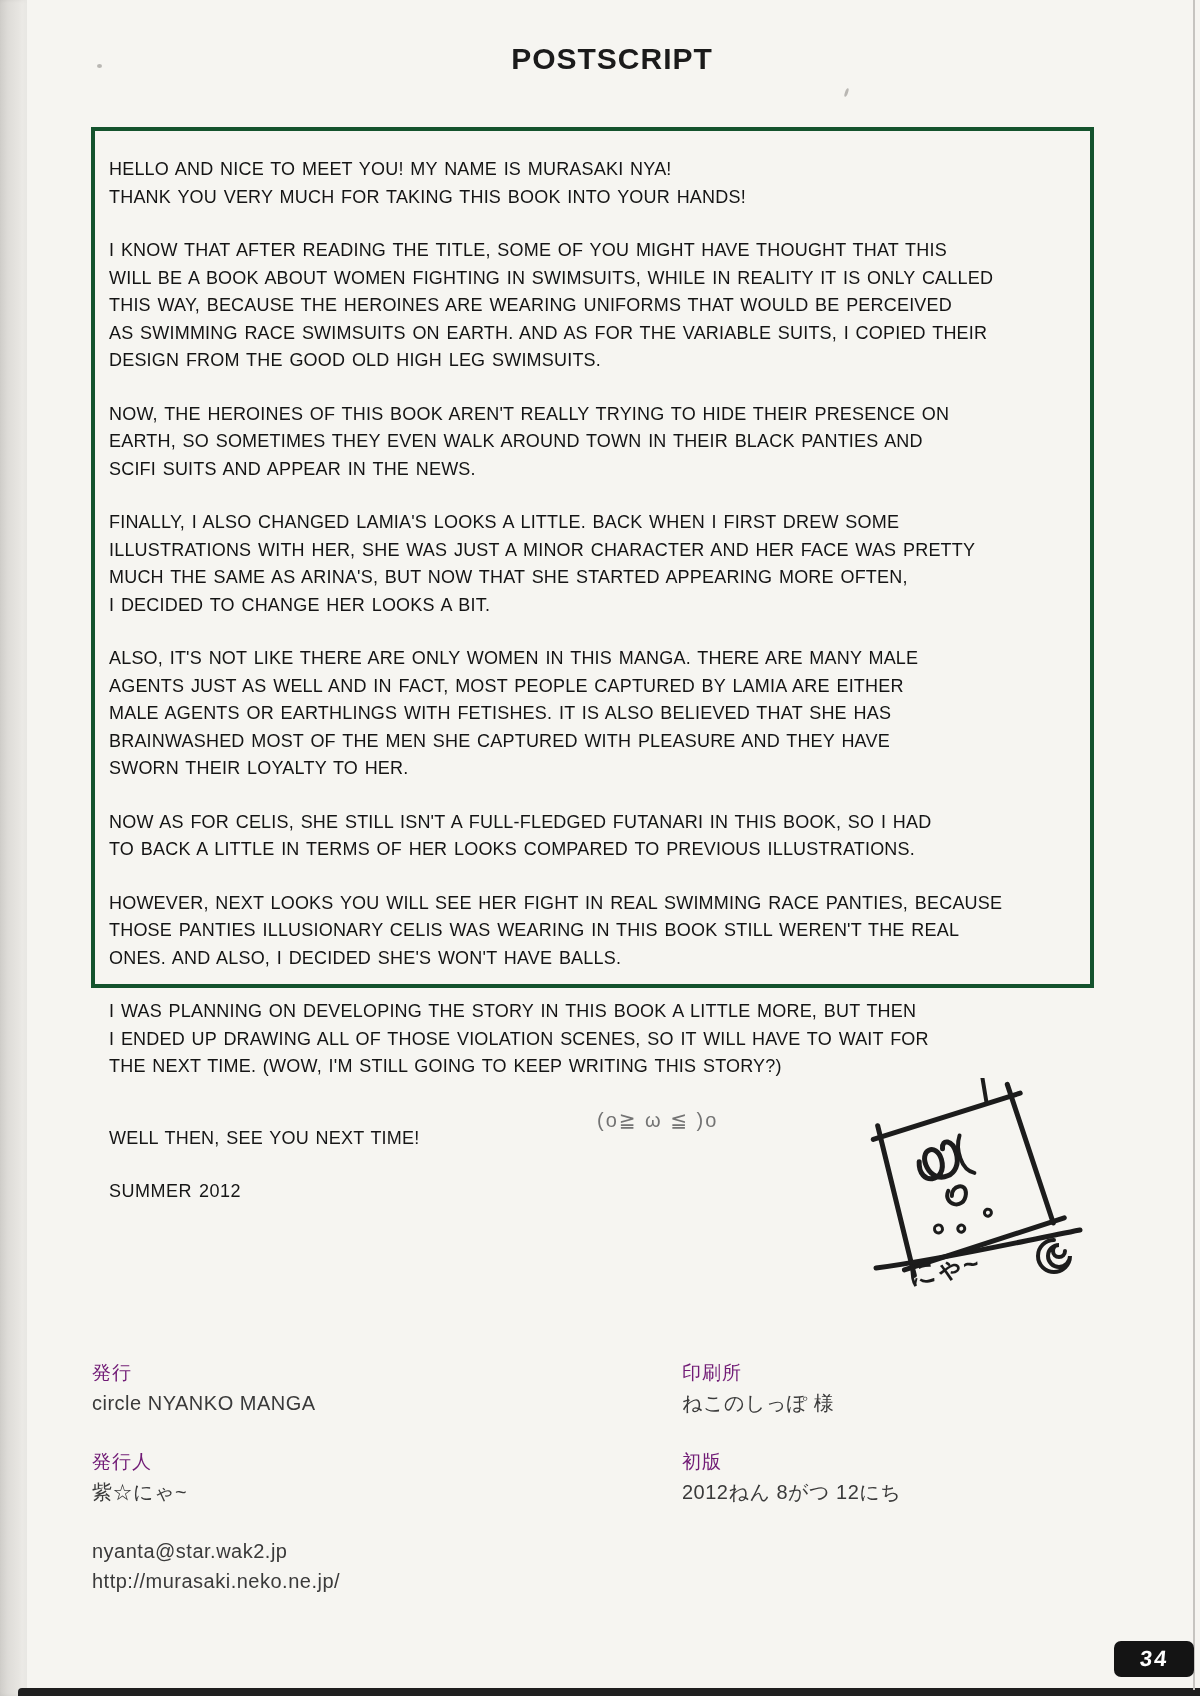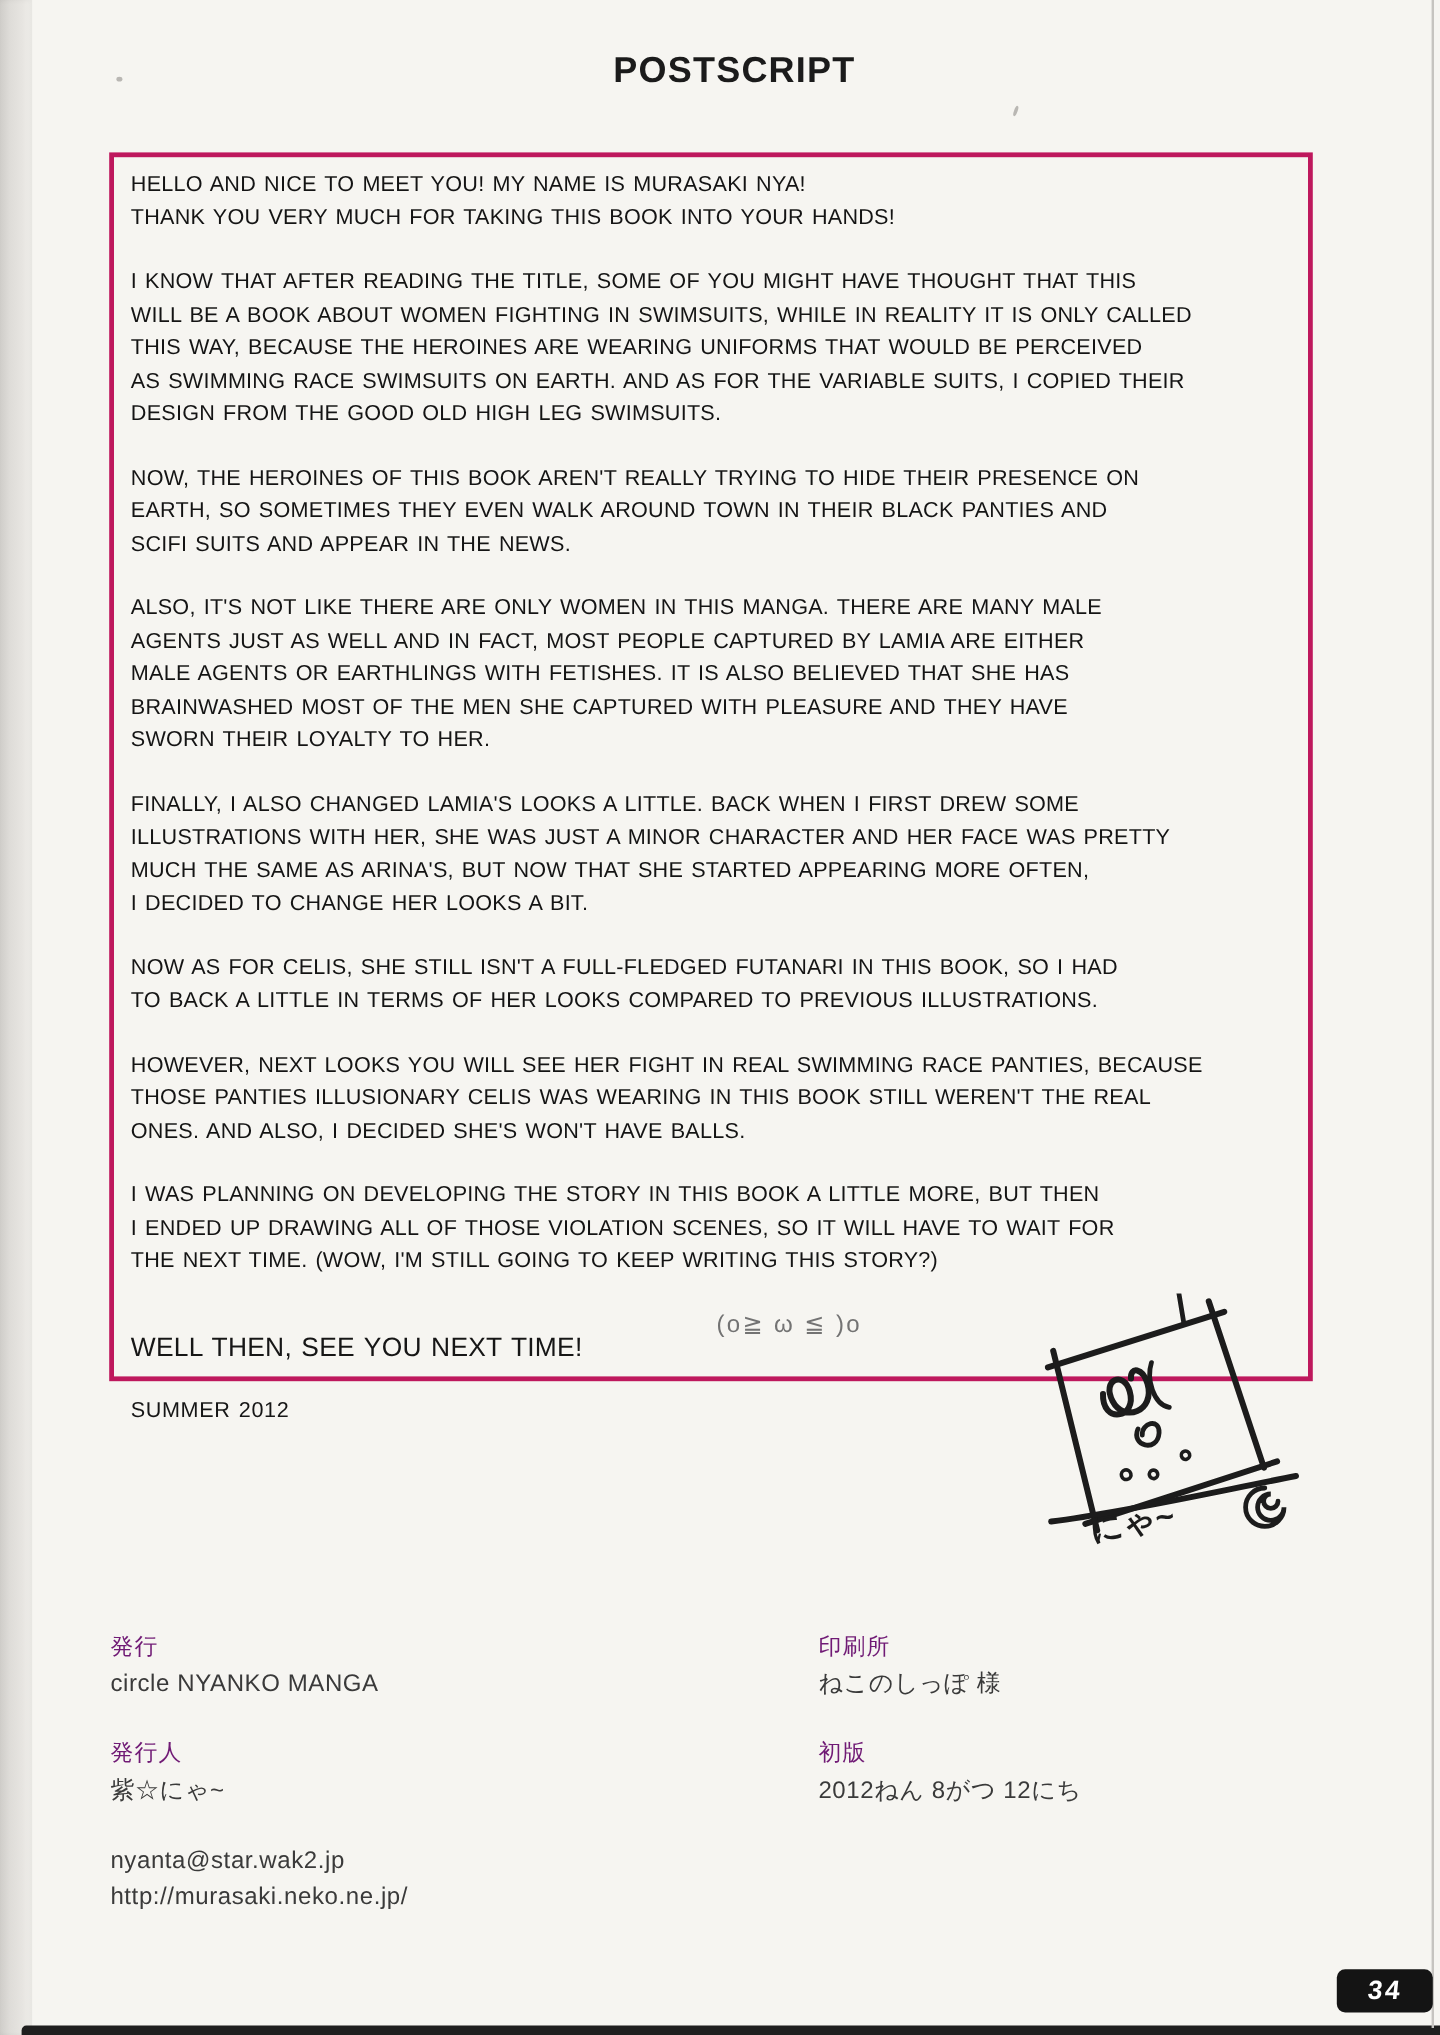--- a/index.html
+++ b/index.html
@@ -27,40 +27,40 @@
   .speck.s1{left:97px;top:64px;width:5px;height:4px;}
   .speck.s2{left:845px;top:88px;width:3px;height:9px;transform:rotate(20deg);}
 
   .page-title{
     position:absolute;left:0;top:42px;width:1200px;
     text-align:center;padding-left:24px;box-sizing:border-box;
     font-size:30px;font-weight:bold;letter-spacing:1px;color:#1b1b1b;
   }
 
   .main-box{
-    position:absolute;left:91px;top:127px;width:1003px;height:1024px;
-    border:4px solid #be185d;box-sizing:border-box;
-    padding:9px 16px 0 14px;
+    position:absolute;left:91px;top:127px;width:1003px;height:861px;
+    border:4px solid #14532d;box-sizing:border-box;
+    padding:25px 16px 0 14px;
     background:transparent;
   }
   .para{
     margin:0 0 26px 0;
     font-size:18px;line-height:27.5px;
     letter-spacing:.2px;word-spacing:1.5px;
     white-space:pre-line;
     color:#141414;
   }
   .kaomoji-line{
     margin:2px 0 0 0;
     padding-left:488px;
     font-size:20px;line-height:26px;color:#737373;letter-spacing:2px;
   }
   .closing-line{
     margin:-8px 0 0 0;
-    font-size:22px;line-height:27.5px;letter-spacing:.2px;word-spacing:1.5px;
+    font-size:18px;line-height:27.5px;letter-spacing:.2px;word-spacing:1.5px;
   }
   .date-line{
     margin:26px 0 0 0;
     font-size:18px;line-height:27.5px;letter-spacing:.5px;word-spacing:1.5px;
   }
   .signature{
     position:absolute;left:858px;top:1078px;width:235px;height:215px;
   }
 
   .colophon{
@@ -101,29 +101,29 @@
   <p class="para">HELLO AND NICE TO MEET YOU! MY NAME IS MURASAKI NYA!
 THANK YOU VERY MUCH FOR TAKING THIS BOOK INTO YOUR HANDS!</p>
   <p class="para">I KNOW THAT AFTER READING THE TITLE, SOME OF YOU MIGHT HAVE THOUGHT THAT THIS
 WILL BE A BOOK ABOUT WOMEN FIGHTING IN SWIMSUITS, WHILE IN REALITY IT IS ONLY CALLED
 THIS WAY, BECAUSE THE HEROINES ARE WEARING UNIFORMS THAT WOULD BE PERCEIVED
 AS SWIMMING RACE SWIMSUITS ON EARTH. AND AS FOR THE VARIABLE SUITS, I COPIED THEIR
 DESIGN FROM THE GOOD OLD HIGH LEG SWIMSUITS.</p>
   <p class="para">NOW, THE HEROINES OF THIS BOOK AREN'T REALLY TRYING TO HIDE THEIR PRESENCE ON
 EARTH, SO SOMETIMES THEY EVEN WALK AROUND TOWN IN THEIR BLACK PANTIES AND
 SCIFI SUITS AND APPEAR IN THE NEWS.</p>
+  <p class="para">FINALLY, I ALSO CHANGED LAMIA'S LOOKS A LITTLE. BACK WHEN I FIRST DREW SOME
+ILLUSTRATIONS WITH HER, SHE WAS JUST A MINOR CHARACTER AND HER FACE WAS PRETTY
+MUCH THE SAME AS ARINA'S, BUT NOW THAT SHE STARTED APPEARING MORE OFTEN,
+I DECIDED TO CHANGE HER LOOKS A BIT.</p>
   <p class="para">ALSO, IT'S NOT LIKE THERE ARE ONLY WOMEN IN THIS MANGA. THERE ARE MANY MALE
 AGENTS JUST AS WELL AND IN FACT, MOST PEOPLE CAPTURED BY LAMIA ARE EITHER
 MALE AGENTS OR EARTHLINGS WITH FETISHES. IT IS ALSO BELIEVED THAT SHE HAS
 BRAINWASHED MOST OF THE MEN SHE CAPTURED WITH PLEASURE AND THEY HAVE
 SWORN THEIR LOYALTY TO HER.</p>
-  <p class="para">FINALLY, I ALSO CHANGED LAMIA'S LOOKS A LITTLE. BACK WHEN I FIRST DREW SOME
-ILLUSTRATIONS WITH HER, SHE WAS JUST A MINOR CHARACTER AND HER FACE WAS PRETTY
-MUCH THE SAME AS ARINA'S, BUT NOW THAT SHE STARTED APPEARING MORE OFTEN,
-I DECIDED TO CHANGE HER LOOKS A BIT.</p>
   <p class="para">NOW AS FOR CELIS, SHE STILL ISN'T A FULL-FLEDGED FUTANARI IN THIS BOOK, SO I HAD
 TO BACK A LITTLE IN TERMS OF HER LOOKS COMPARED TO PREVIOUS ILLUSTRATIONS.</p>
   <p class="para">HOWEVER, NEXT LOOKS YOU WILL SEE HER FIGHT IN REAL SWIMMING RACE PANTIES, BECAUSE
 THOSE PANTIES ILLUSIONARY CELIS WAS WEARING IN THIS BOOK STILL WEREN'T THE REAL
 ONES. AND ALSO, I DECIDED SHE'S WON'T HAVE BALLS.</p>
   <p class="para">I WAS PLANNING ON DEVELOPING THE STORY IN THIS BOOK A LITTLE MORE, BUT THEN
 I ENDED UP DRAWING ALL OF THOSE VIOLATION SCENES, SO IT WILL HAVE TO WAIT FOR
 THE NEXT TIME. (WOW, I'M STILL GOING TO KEEP WRITING THIS STORY?)</p>
   <div class="kaomoji-line">(o≧ ω ≦ )o</div>
   <p class="closing-line">WELL THEN, SEE YOU NEXT TIME!</p>

